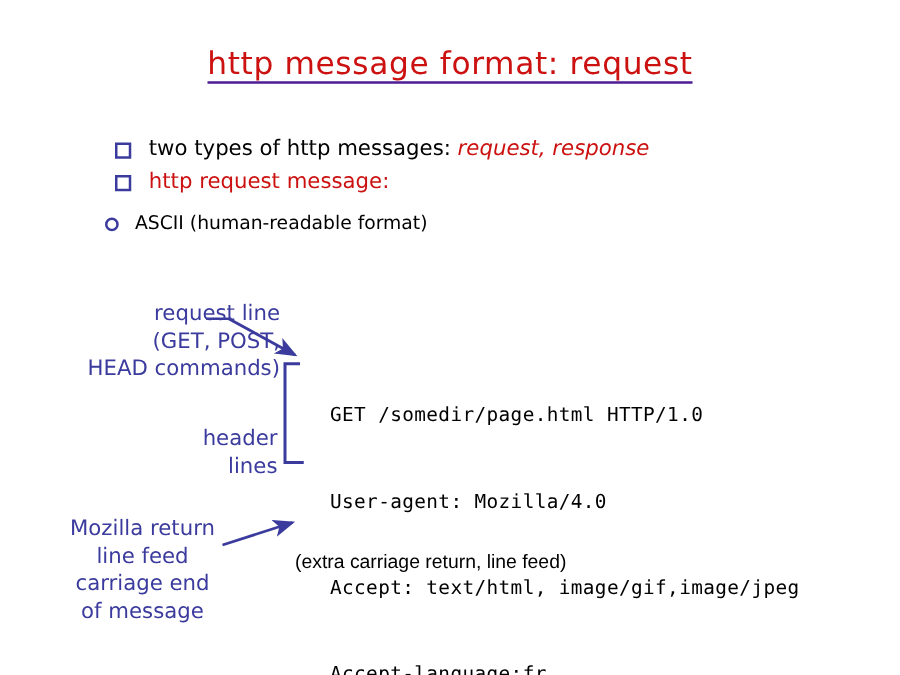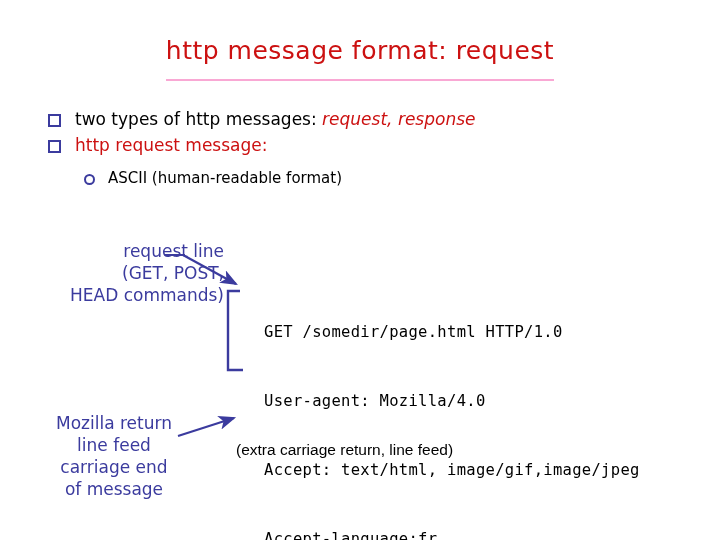--- a/index.html
+++ b/index.html
@@ -23,37 +23,38 @@
     top: 36px;
     width: 720px;
     text-align: center;
     color: #CC1111;
     font-family: "DejaVu Sans", sans-serif;
     font-size: 25px;
     letter-spacing: 0.5px;
     white-space: nowrap;
   }
   .slide-title .tt {
-    border-bottom: 2px solid #f9a8d4;
-    padding-bottom: 14px;
+    border-bottom: 2px solid #4c1d95;
+    padding-bottom: 0;
   }
 
   
   .bullet-list {
     position: absolute;
     left: 48px;
     top: 108px;
     width: 640px;
   }
   .bullet-row {
     display: flex;
     align-items: flex-start;
     margin-bottom: 4px;
     font-size: 17px;
     line-height: 22px;
+    margin-left: 44px;
   }
   .sq-marker {
     width: 9px;
     height: 9px;
     border: 2px solid #3B3B9E;
     background: #ffffff;
     margin-top: 6px;
     margin-right: 14px;
     flex: 0 0 auto;
   }
@@ -176,20 +177,24 @@
       <span class="bullet-text txt-black">ASCII (human-readable format)</span>
     </div>
   </div>
 
   <div class="anno" id="anno-request-line">
     <div>request line</div>
     <div>(GET, POST,</div>
     <div>HEAD commands)</div>
   </div>
 
+  <div class="anno" id="anno-header-lines">
+    <div>header</div>
+    <div>lines</div>
+  </div>
 
   <div class="anno" id="anno-crlf">
     <div>Mozilla return</div>
     <div>line feed</div>
     <div>carriage end</div>
     <div>of message</div>
   </div>
 
   <div class="http-block">
     <span class="http-line">GET /somedir/page.html HTTP/1.0</span>

